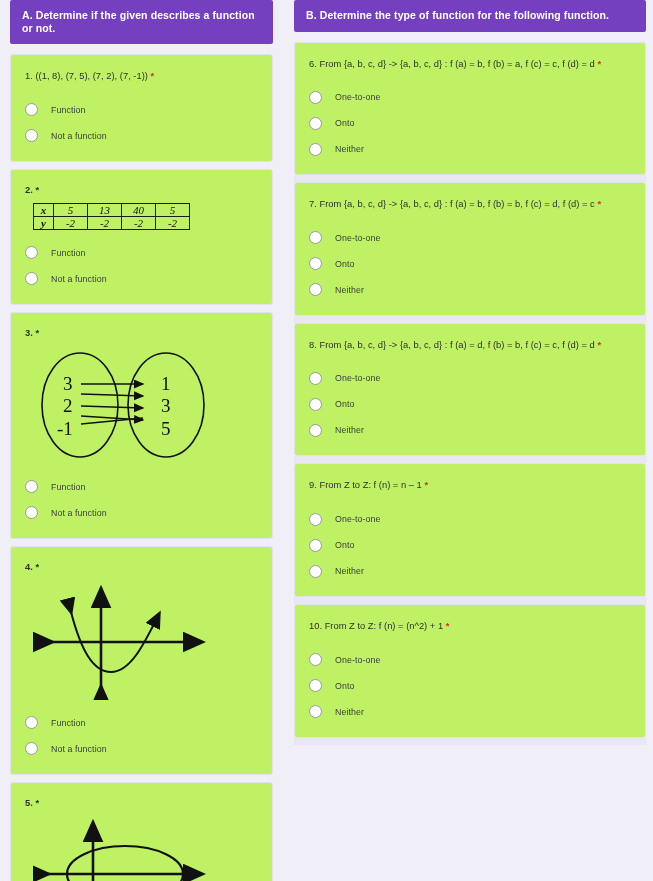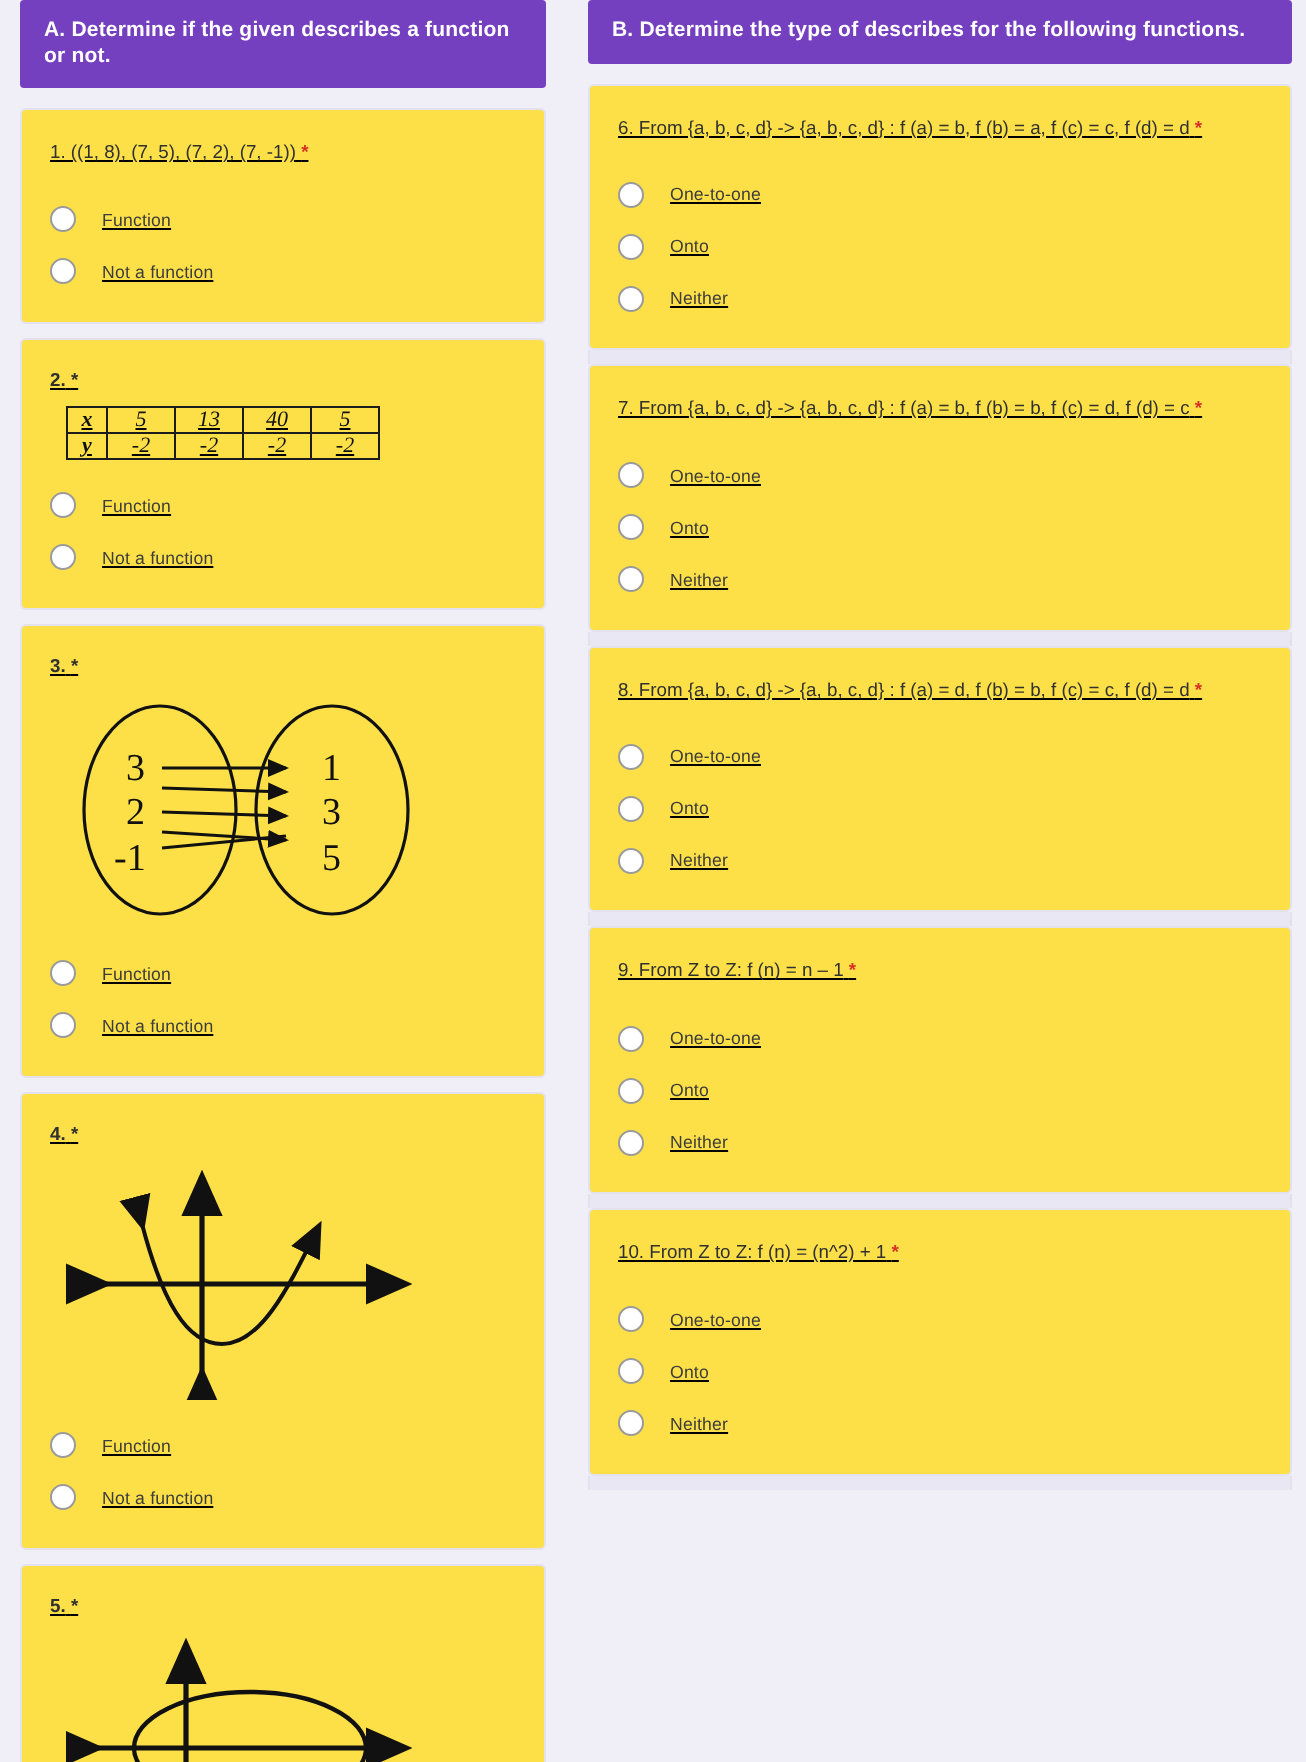--- a/index.html
+++ b/index.html
@@ -33,25 +33,24 @@
     font-size: 10.5px;
     font-weight: bold;
     letter-spacing: 0.1px;
     padding: 9px 12px 10px 12px;
     border-radius: 2px;
     line-height: 1.2;
   }
 
   
   .card {
-    background: #fde047;
+    background: #bef264;
     border: 1px solid #e3e1ec;
     border-radius: 3px;
     padding: 14px 14px 12px 14px;
-    text-decoration: underline;
   }
   .gap { height: 10px; }
   .gap-sm { height: 7px; }
 
   .q-text {
     font-size: 9.4px;
     color: #30302f;
     line-height: 1.45;
     margin-bottom: 14px;
     font-weight: 500;
@@ -274,21 +273,21 @@
           <ellipse cx="92" cy="58" rx="58" ry="28" fill="none" stroke="#111" stroke-width="2.2"></ellipse>
         </svg>
       </div>
 
     </div>
 
   </div>
 
   <div class="column col-right">
 
-    <div class="section-header">B. Determine the type of describes for the following functions.</div>
+    <div class="section-header">B. Determine the type of function for the following function.</div>
 
     <div class="gap"></div>
 
     <div class="card">
       <div class="q-text">
         <span>6. From {a, b, c, d}  -&gt;  {a, b, c, d} : f (a) = b, f (b) = a, f (c) = c, f (d) = d</span>
         <span class="req">*</span>
       </div>
       <div class="opt">
         <div class="radio"></div>

